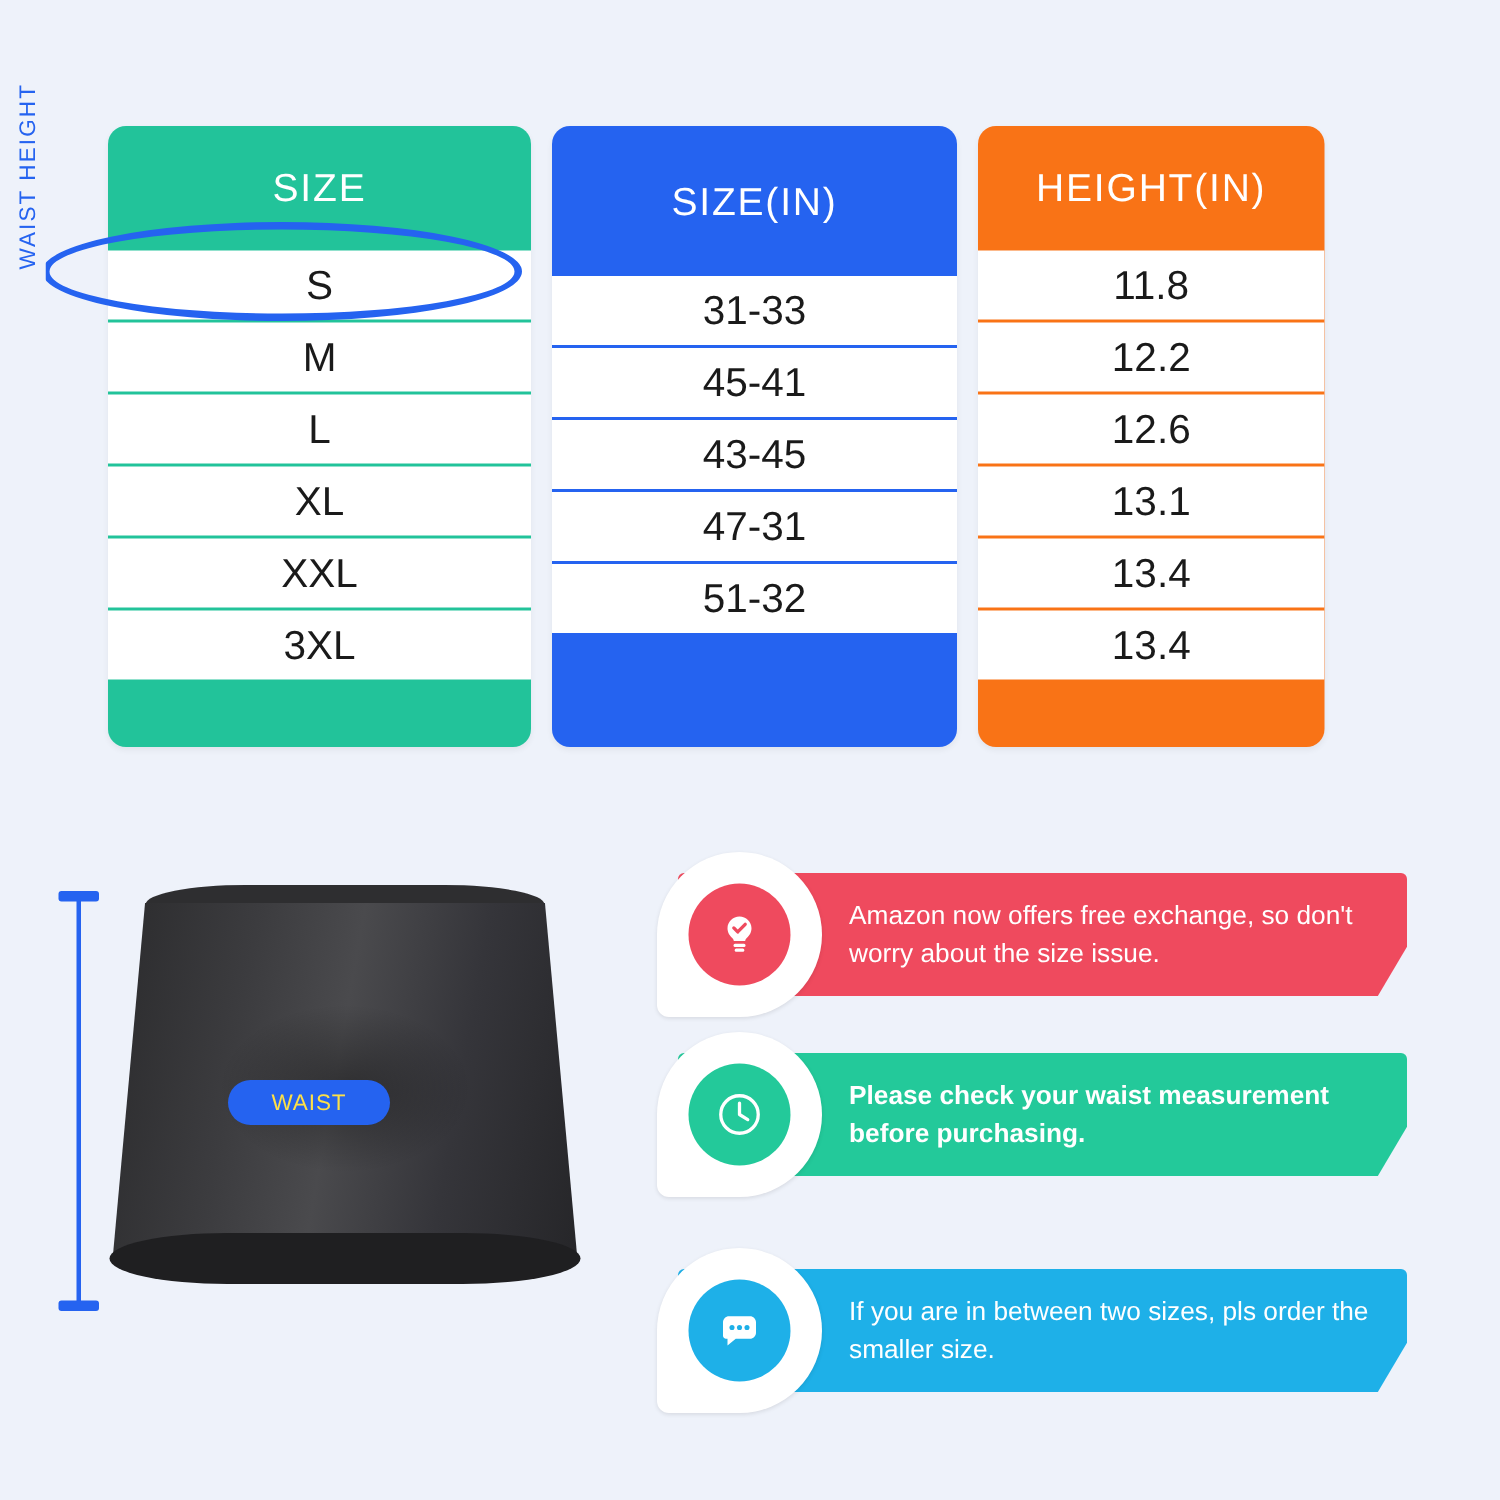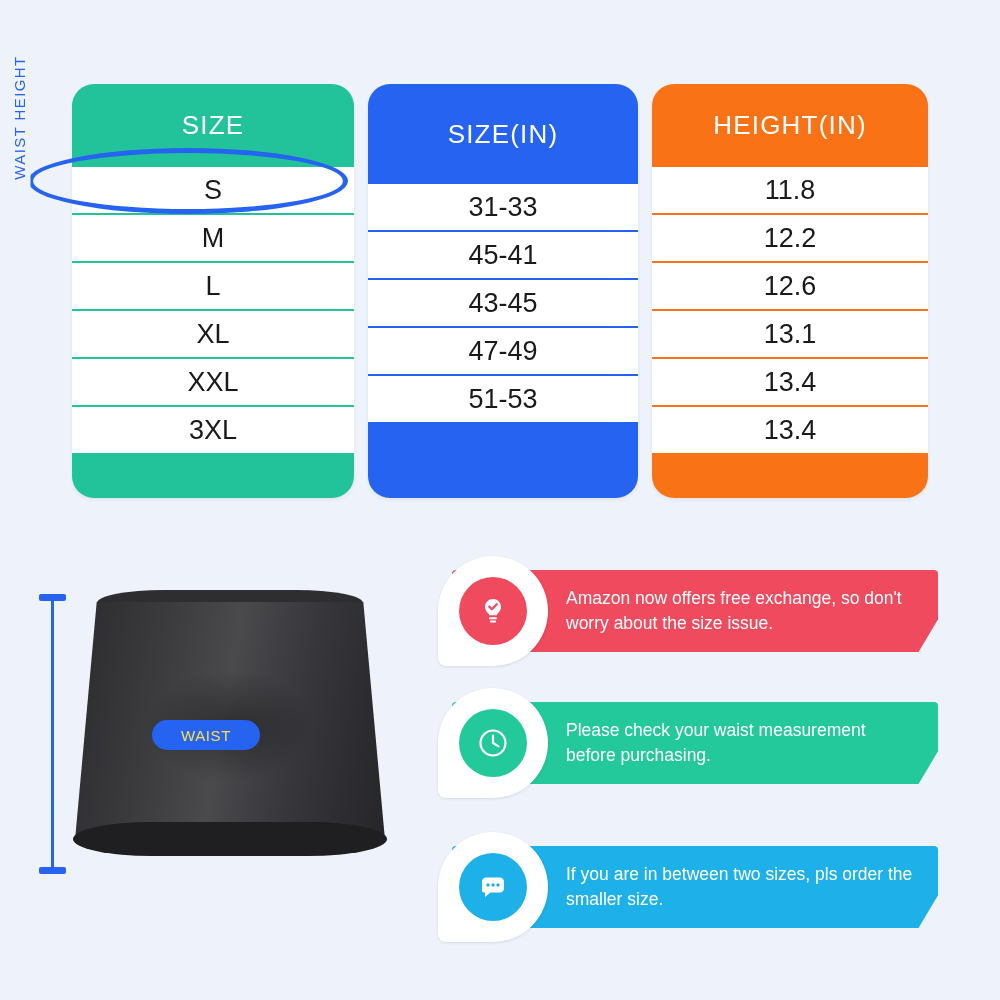--- a/index.html
+++ b/index.html
@@ -20,29 +20,29 @@
     position: absolute;
     left: 72px;
     top: 84px;
     width: 856px;
     height: 414px;
     display: flex;
     gap: 14px;
   }
   .col {
     flex: 0 0 auto;
-    border-radius: 22px;
+    border-radius: 12px;
     overflow: hidden;
     display: flex;
     flex-direction: column;
     box-shadow: 0 2px 4px rgba(0,0,0,0.06);
   }
   .col-size { width: 282px; background: #22c39a; }
   .col-waist { width: 270px; background: #2563f0; }
-  .col-height { width: 276px; background: #f97316; }
+  .col-height { width: 231px; background: #f97316; }
 
   .col-head {
     height: 100px;
     display: flex;
     align-items: center;
     justify-content: center;
     color: #ffffff;
     font-size: 26px;
     letter-spacing: 1.2px;
     font-weight: 400;
@@ -192,22 +192,22 @@
     top: 556px;
     width: 520px;
     height: 410px;
   }
   .note {
     position: absolute;
     left: 0;
     width: 500px;
     height: 110px;
   }
-  .note-1 { top: 0; }
-  .note-2 { top: 132px; }
+  .note-1 { top: 12px; }
+  .note-2 { top: 132px; font-weight: bold; }
   .note-3 { top: 276px; }
 
   .ribbon {
     position: absolute;
     left: 14px;
     top: 14px;
     width: 486px;
     height: 82px;
     clip-path: polygon(0 0, 100% 0, 100% 60%, 96% 100%, 0 100%);
     -webkit-clip-path: polygon(0 0, 100% 0, 100% 60%, 96% 100%, 0 100%);
@@ -269,22 +269,22 @@
       <div class="cell">3XL</div>
     </div>
   </div>
 
   <div class="col col-waist">
     <div class="col-head">SIZE(IN)</div>
     <div class="cells">
       <div class="cell">31-33</div>
       <div class="cell">45-41</div>
       <div class="cell">43-45</div>
-      <div class="cell">47-49</div>
-      <div class="cell">51-53</div>
+      <div class="cell">47-31</div>
+      <div class="cell">51-32</div>
     </div>
   </div>
 
   <div class="col col-height">
     <div class="col-head">HEIGHT(IN)</div>
     <div class="cells">
       <div class="cell">11.8</div>
       <div class="cell">12.2</div>
       <div class="cell">12.6</div>
       <div class="cell">13.1</div>

